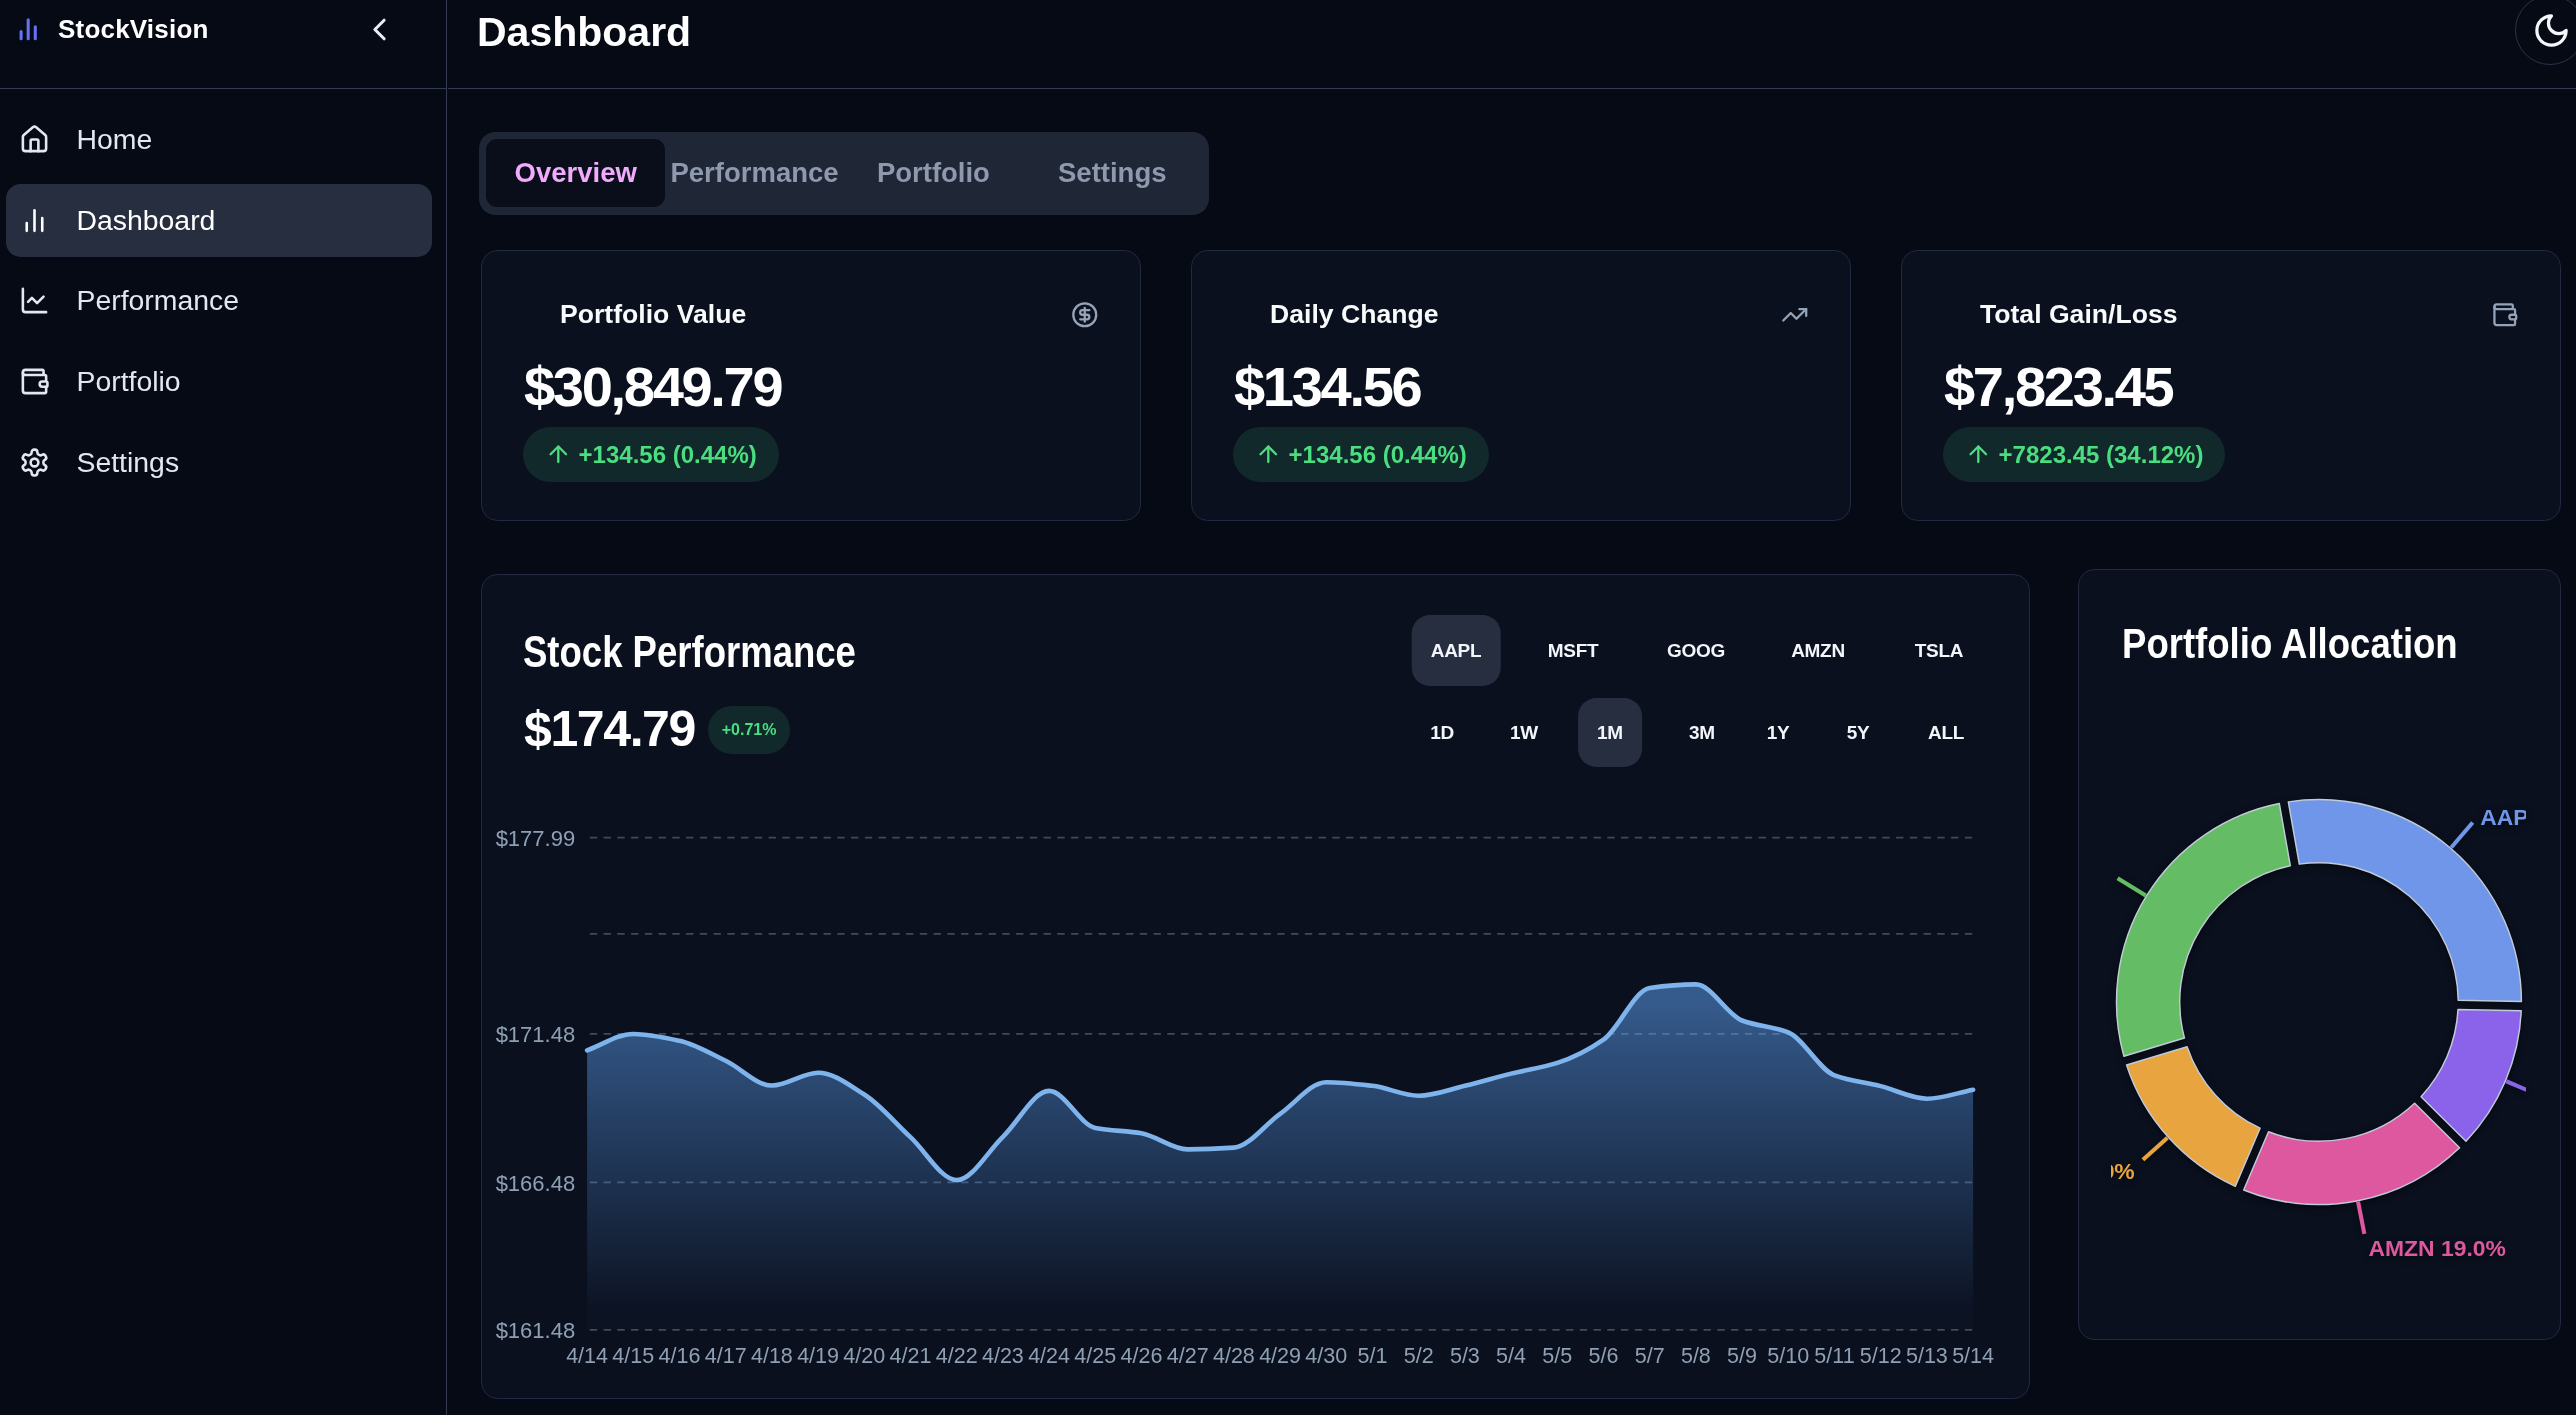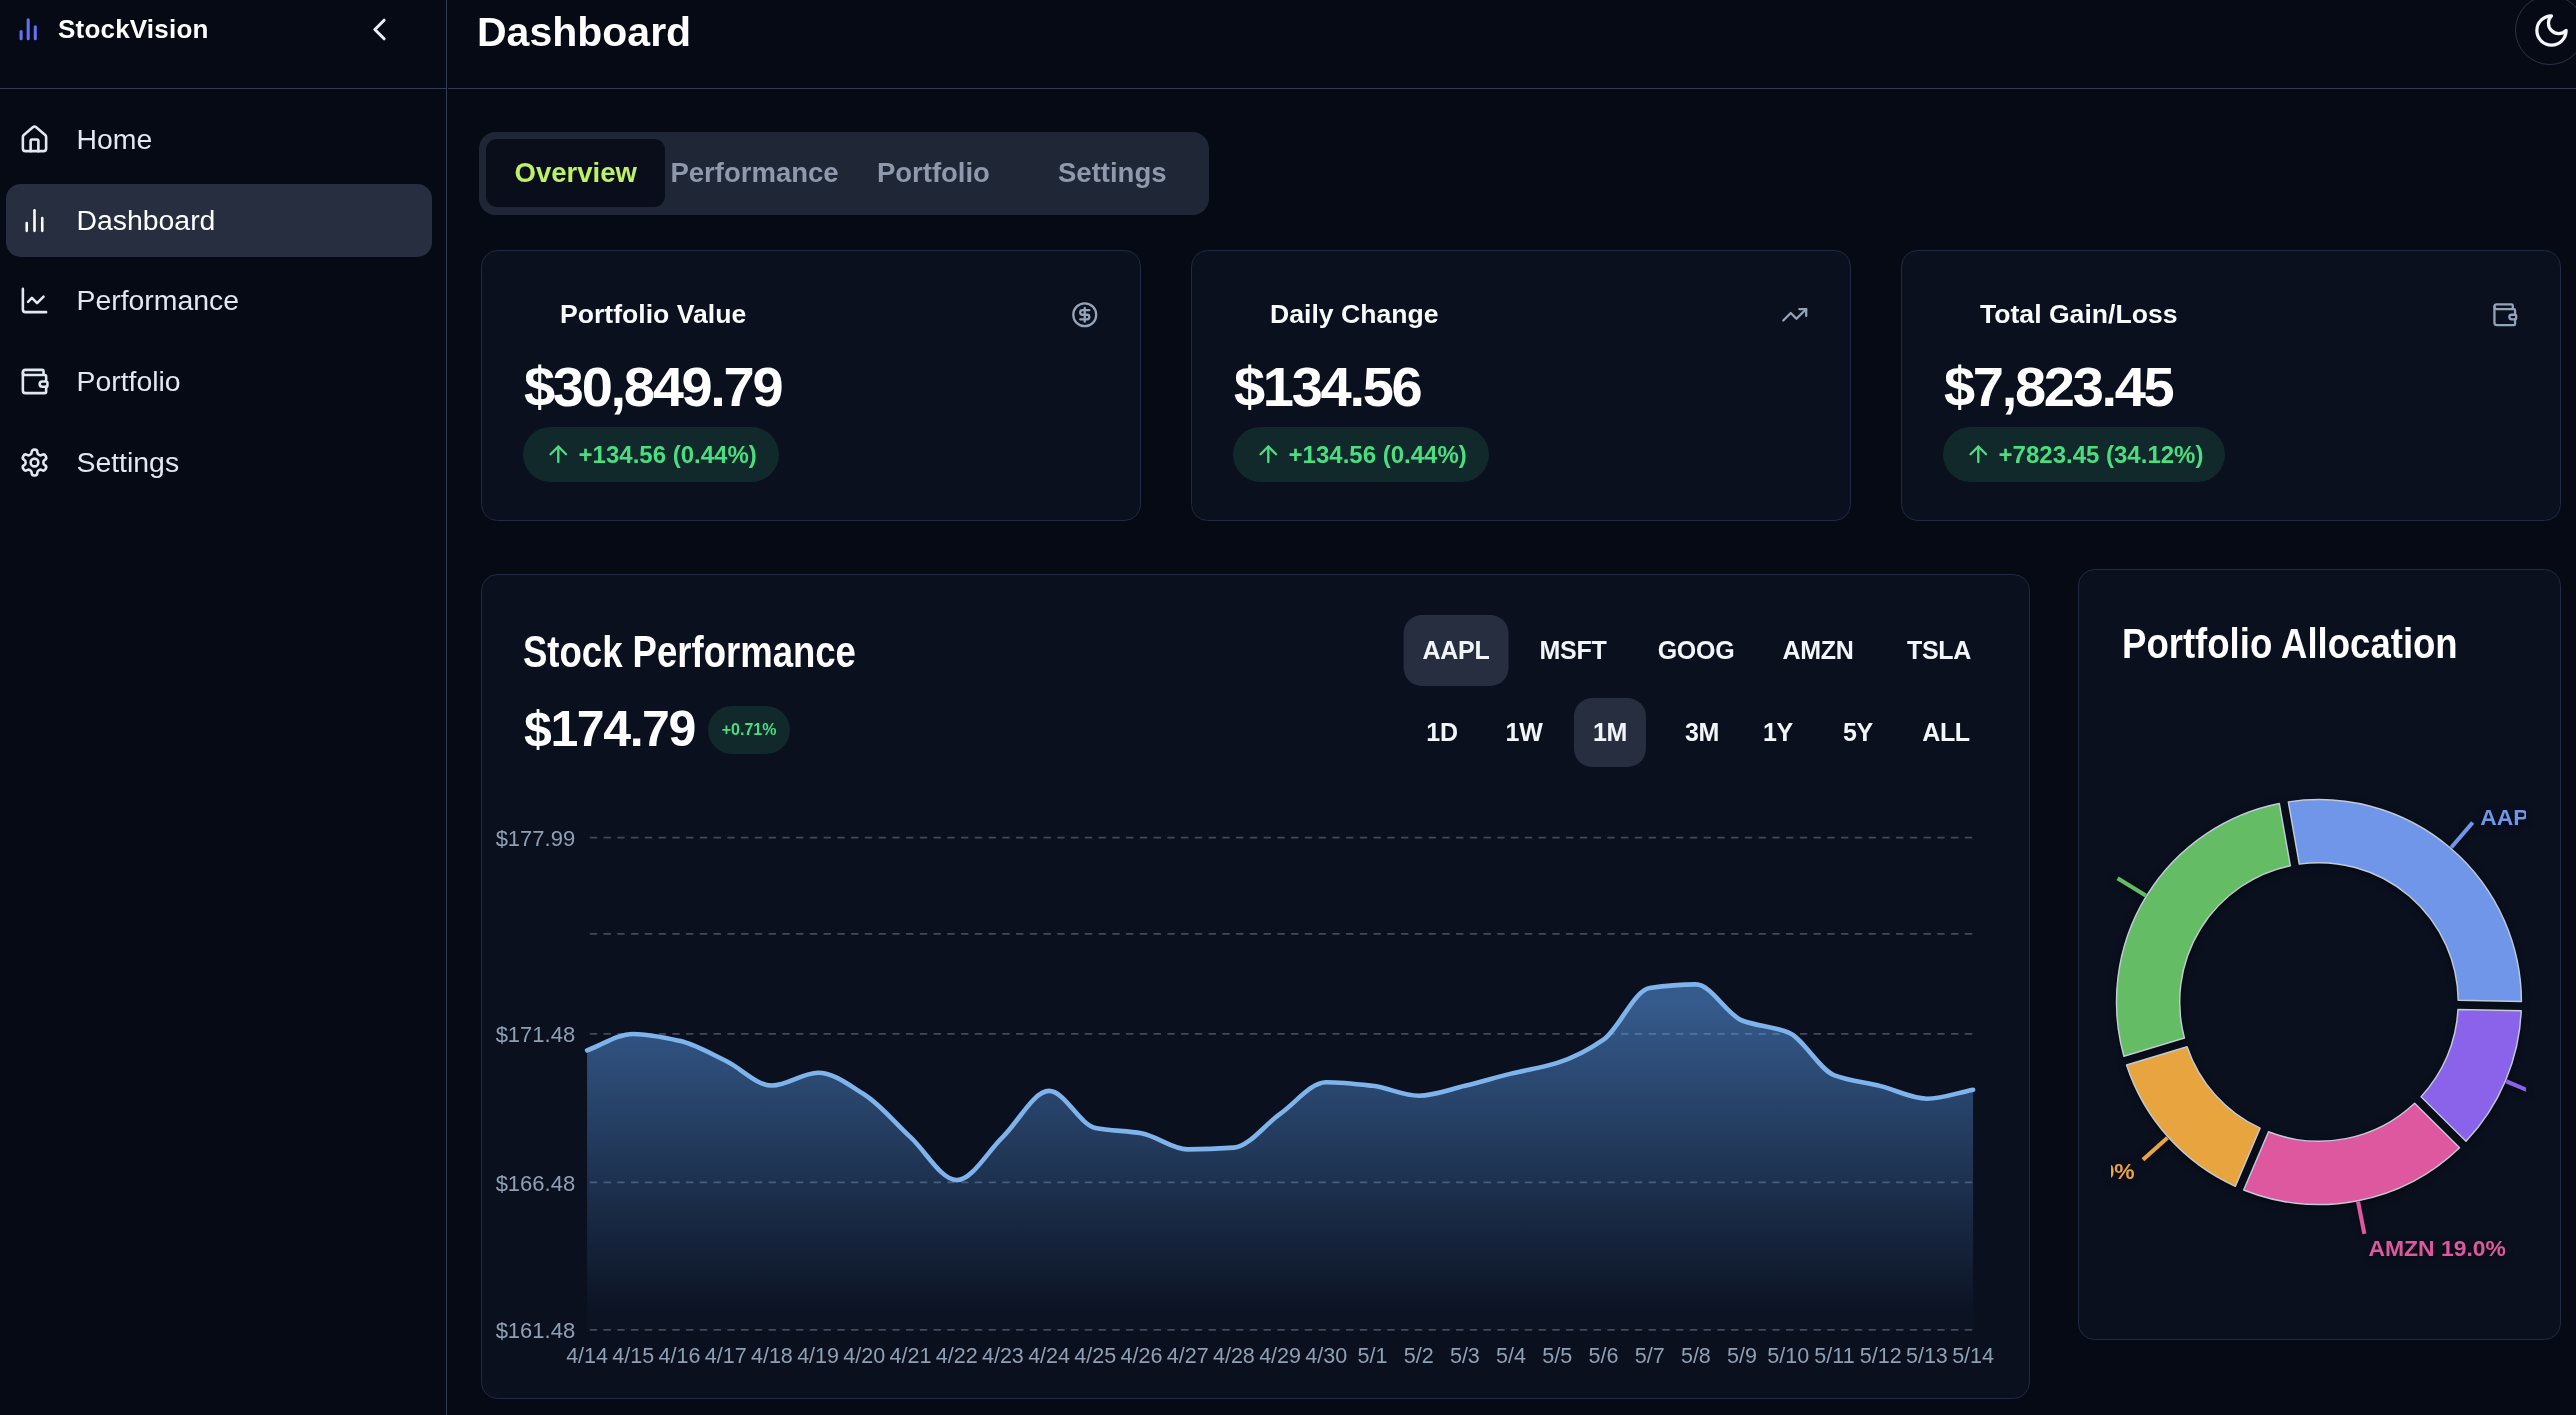--- a/index.html
+++ b/index.html
@@ -48,21 +48,21 @@
   .theme-btn svg { position:absolute; left:15.6px; top:15.6px; }
   
   .tabs {
     position:absolute; left:479px; top:132px; width:730px; height:83px;
     background:#1f2736; border-radius:16.5px; padding:7.3px; display:flex;
   }
   .tab {
     width:179px; height:68px; border-radius:11px; font-size:27.5px; font-weight:700;
     color:#8e99ad; display:flex; align-items:center; justify-content:center; cursor:pointer;
   }
-  .tab.active { background:#0a0e1b; color:#bef264; }
+  .tab.active { background:#0a0e1b; color:#f0abfc; }
   
   .card {
     position:absolute; background:#0a101e; border:1.8px solid #212a40; border-radius:16.5px;
   }
   .stat-card { top:250px; width:660px; height:271px; }
   .stat-title { position:absolute; left:42px; top:291px; font-size:26.6px; font-weight:700; color:#f8fafc; }
   .stat-icon { position:absolute; right:42px; top:50px; width:27.5px; height:27.5px; color:#94a3b8; }
   .stat-value { position:absolute; left:42px; top:103px; font-size:56px; font-weight:800; color:#ffffff; line-height:66px; letter-spacing:-2.3px; }
   .badge {
     position:absolute; left:41px; top:176px; height:55px; border-radius:27.5px;
@@ -76,21 +76,21 @@
   .chart-title { position:absolute; left:41px; top:52px; font-size:44px; font-weight:800; color:#ffffff; transform:scaleX(0.83); transform-origin:left; white-space:nowrap; }
   .price-row { position:absolute; left:42px; top:127px; height:55px; display:flex; align-items:center; }
   .price { font-size:50px; font-weight:800; color:#ffffff; line-height:55px; letter-spacing:-1.4px; }
   .price-badge {
     margin-left:13px; height:48px; border-radius:24px; background:rgba(74,222,128,0.12);
     color:#4ade80; font-size:16px; font-weight:700; display:flex; align-items:center; padding:0 13.8px;
   }
   .picker-btn {
     position:absolute; transform:translate(-50%,0); height:71px; border-radius:18.3px;
     display:flex; align-items:center; justify-content:center; color:#f2f5f9;
-    font-size:25px; font-weight:600; cursor:pointer; padding:0 19px; white-space:nowrap; letter-spacing:-0.3px;
+    font-size:19px; font-weight:600; cursor:pointer; padding:0 19px; white-space:nowrap; letter-spacing:-0.3px;
   }
   .picker-btn.active { background:#272e40; }
   
   .alloc-card { left:2078px; top:569px; width:483px; height:771px; }
   .alloc-title { position:absolute; left:43px; top:49px; font-size:43px; font-weight:800; color:#ffffff; transform:scaleX(0.85); transform-origin:left; white-space:nowrap; }
   
   #stock-svg { position:absolute; left:483px; top:779px; }
   #alloc-svg { position:absolute; left:2111px; top:693px; }
 </style>
 </head>

